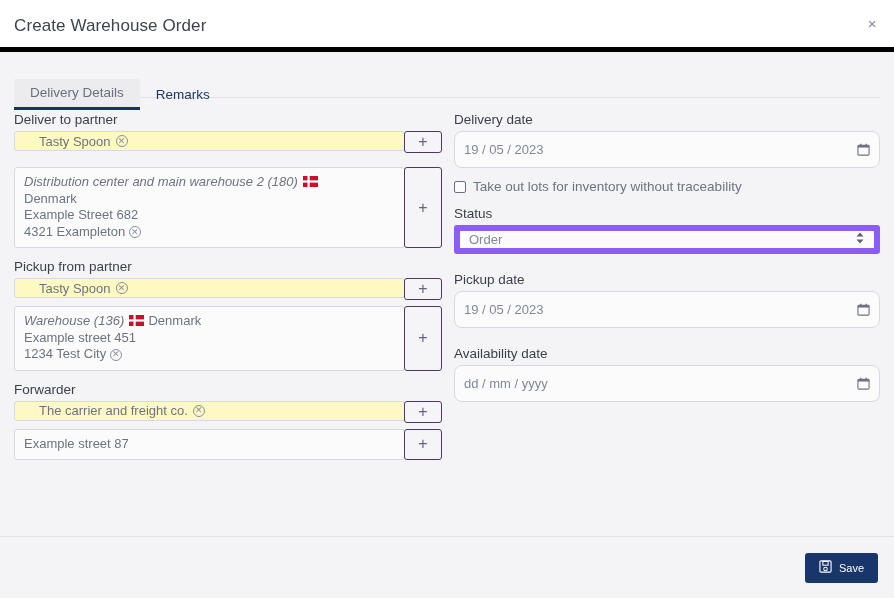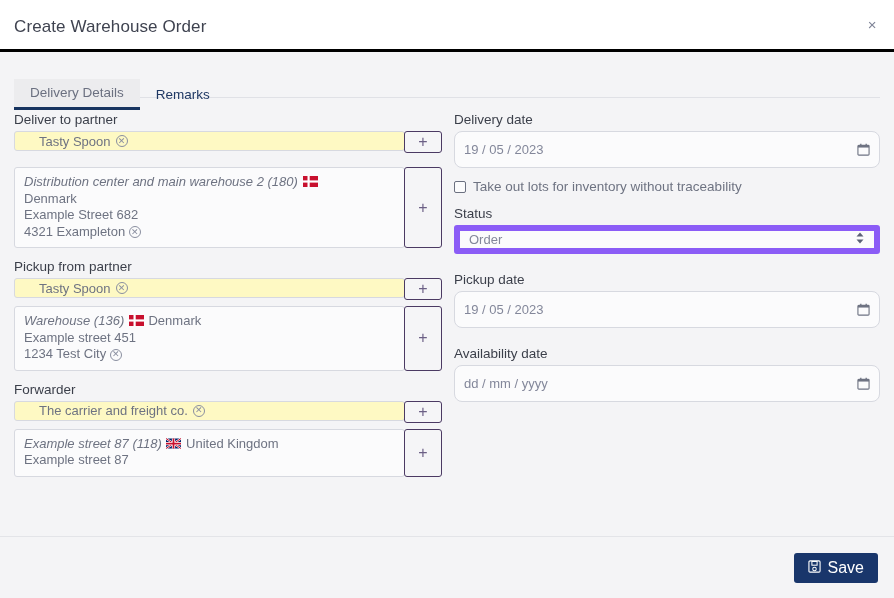--- a/index.html
+++ b/index.html
@@ -18,21 +18,21 @@
     background: #f4f4f6;
   }
 
   
   .dlg-header {
     background: #ffffff;
     height: 52px;
     flex: 0 0 52px;
     display: flex; align-items: center;
     padding: 4px 16px 0 14px;
-    border-bottom: 3px solid #000000;
+    border-bottom: 5px solid #000000;
     position: relative;
   }
   .dlg-title {
     font-size: 17px;
     font-weight: 400;
     color: #3f4350;
     letter-spacing: .1px;
   }
   .close-btn {
     position: absolute;
@@ -228,21 +228,21 @@
     padding: 0 16px;
     background: #f4f4f6;
   }
   .save-btn {
     background: #19366b;
     color: #ffffff;
     border: none;
     border-radius: 3px;
     height: 30px;
     padding: 0 14px;
-    font-size: 16px;
+    font-size: 11px;
     display: flex;
     align-items: center;
     gap: 7px;
     cursor: pointer;
     font-family: "Liberation Sans", sans-serif;
   }
 </style>
 </head>
 <body>
 
@@ -332,33 +332,20 @@
           <label class="field-label">Forwarder</label>
           <div class="input-row">
             <div class="txt-input">
               <span>The carrier and freight co.</span>
               <span class="clear-icon">✕</span>
             </div>
             <button class="plus-btn">+</button>
           </div>
           <div class="input-row" style="margin-top:6px;">
             <div class="addr-box">
-              <div>
-                <span class="addr-title">Example street 87 (118)</span>
-                <span class="flag">
-                  <svg viewBox="0 0 30 20" width="15" height="11">
-                    <rect width="30" height="20" fill="#012169"></rect>
-                    <path d="M0,0 L30,20 M30,0 L0,20" stroke="#fff" stroke-width="4"></path>
-                    <path d="M0,0 L30,20 M30,0 L0,20" stroke="#c8102e" stroke-width="2"></path>
-                    <path d="M15,0 V20 M0,10 H30" stroke="#fff" stroke-width="6.5"></path>
-                    <path d="M15,0 V20 M0,10 H30" stroke="#c8102e" stroke-width="3.5"></path>
-                  </svg>
-                </span>
-                <span>United Kingdom</span>
-              </div>
               <div>Example street 87</div>
             </div>
             <button class="plus-btn tall">+</button>
           </div>
         </div>
 
       </div>
 
       <div class="col-right">
 

